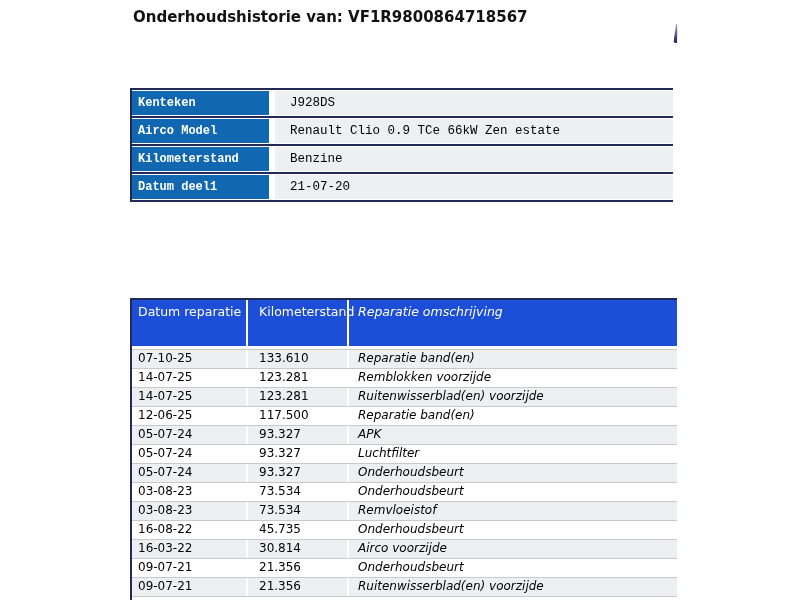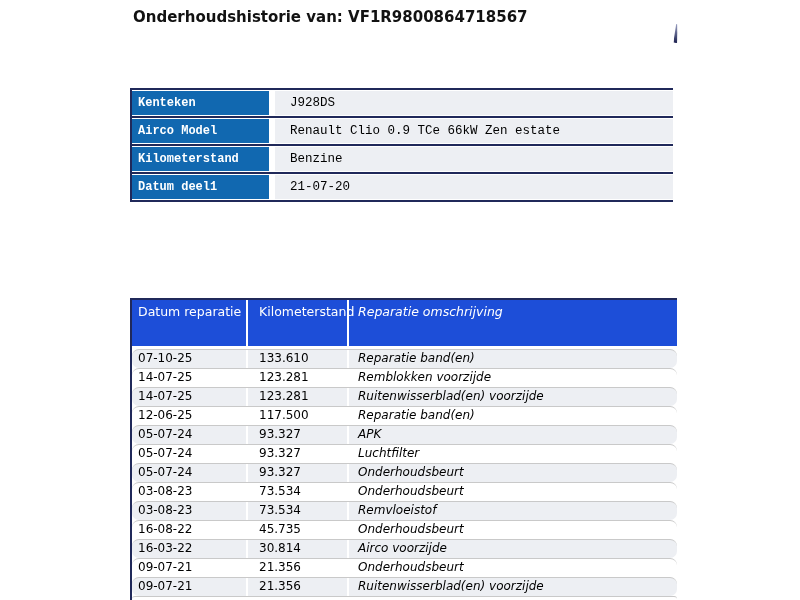--- a/index.html
+++ b/index.html
@@ -60,21 +60,20 @@
     background: #1d4ed8; color: #fff; font-size: 12.5px;
   }
   .rheader .rc1, .rheader .rc2, .rheader .rc3 { padding-top: 4px; }
   .rgap { height: 3px; background: #fff; }
   .rrow {
     display: flex; height: 19px;
     border-top: 1px solid #c9c9c9;
     box-sizing: border-box;
     font-size: 12px; line-height: 17px;
     white-space: nowrap;
-    border-radius: 7px;
   }
   .rrow.odd-gray { background: #edeff3; }
   .rrow.even-white { background: #ffffff; }
   .rrow.partial { height: 6px; overflow: hidden; }
   .rc1 { width: 114px; padding-left: 6px; box-sizing: border-box; }
   .rc2 { width: 101px; border-left: 2px solid #fff; padding-left: 11px; box-sizing: border-box; }
   .rc3 { flex: 1; border-left: 2px solid #fff; padding-left: 9px; box-sizing: border-box; font-style: italic; }
 </style>
 </head>
 <body>

